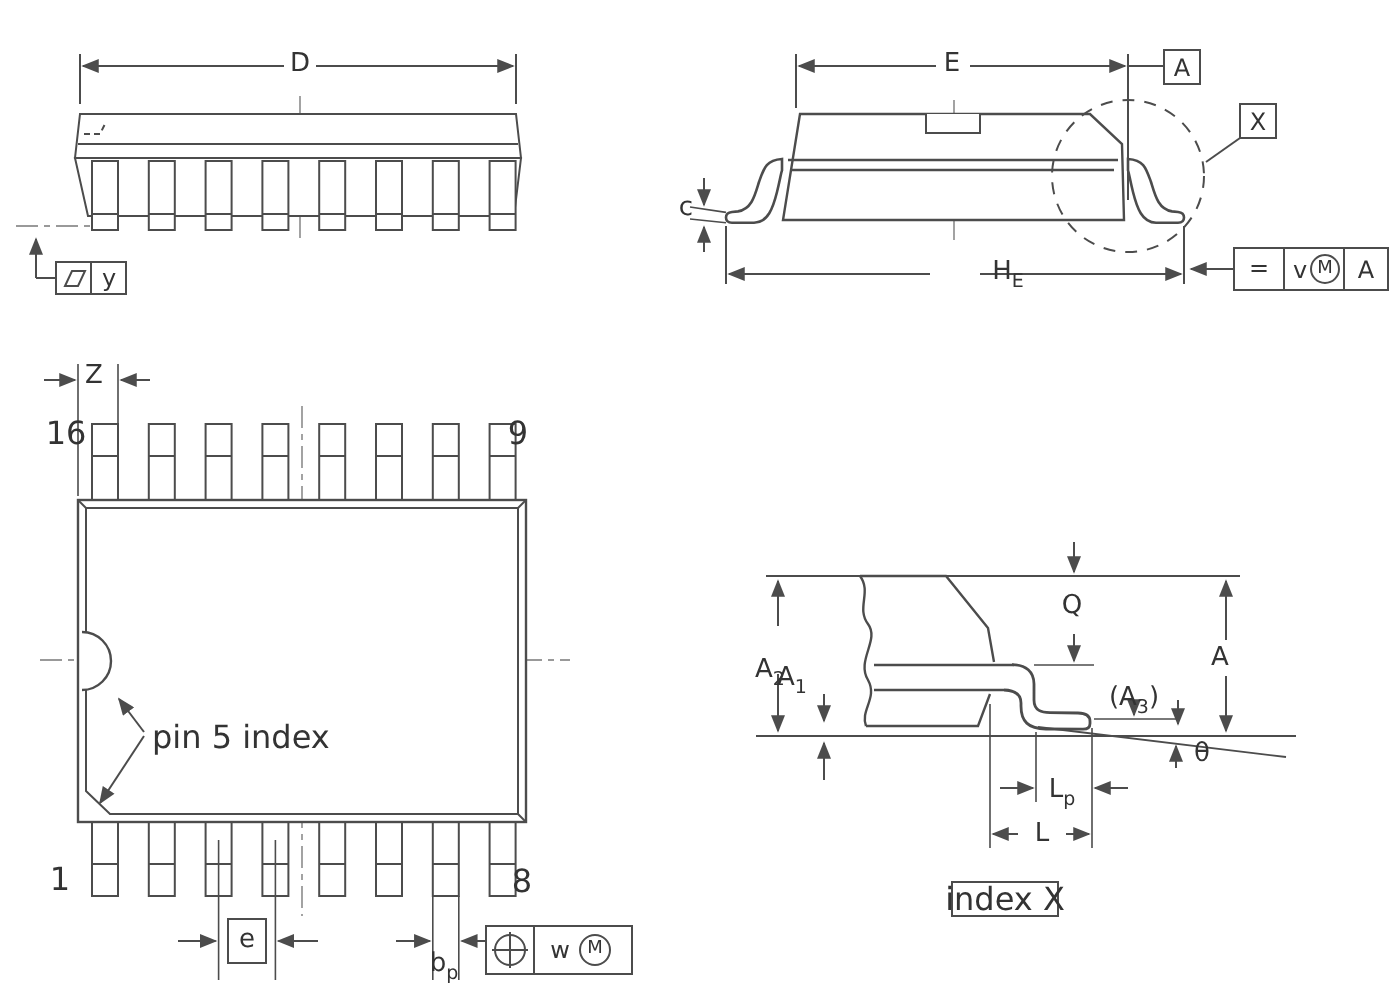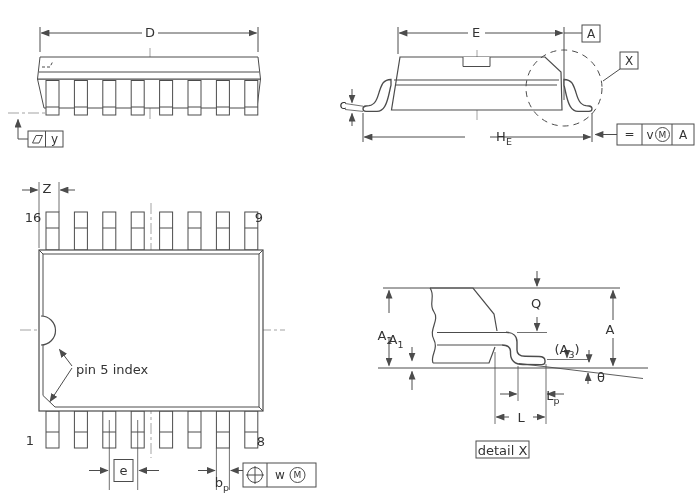--- a/index.html
+++ b/index.html
@@ -2,21 +2,21 @@
 <html><head>
 <meta charset="utf-8">
 <style>
   html,body{margin:0;padding:0;background:#ffffff;}
   #stage{position:relative;width:698px;height:504px;background:#ffffff;overflow:hidden;
          font-family:"DejaVu Sans","Liberation Sans",sans-serif;}
   #stage svg{position:absolute;left:0;top:0;}
   .lbl{position:absolute;font-size:13px;color:#333;transform:translate(-50%,-50%);
        white-space:nowrap;line-height:1;background:transparent;}
   .lbl-left{transform:translate(0,-50%);}
-  .small{font-size:13px;}
+  .small{font-size:16px;}
   .tiny{font-size:9px;}
   .sub{font-size:9.5px;position:relative;top:3.5px;}
   .boxtext{font-size:12px;}
 </style>
 </head>
 <body>
 
 <div id="stage">
 
 <svg width="698" height="504" viewBox="0 0 698 504">
@@ -253,17 +253,17 @@
 <span class="lbl" style="left:222px;top:482px"><span>b</span><span class="sub">p</span></span>
 <span class="lbl boxtext" style="left:280px;top:474.5px">w</span>
 <span class="lbl tiny" style="left:297.5px;top:475px">M</span>
 
 <span class="lbl" style="left:385px;top:335px"><span>A</span><span class="sub">2</span></span>
 <span class="lbl" style="left:396px;top:339px"><span>A</span><span class="sub">1</span></span>
 <span class="lbl" style="left:536px;top:303px">Q</span>
 <span class="lbl" style="left:567px;top:349px"><span>(A</span><span class="sub">3</span><span>)</span></span>
 <span class="lbl" style="left:610px;top:329px">A</span>
 <span class="lbl" style="left:601px;top:377px">θ</span>
-<span class="lbl" style="left:553px;top:395px"><span>L</span><span class="sub">p</span></span>
+<span class="lbl" style="left:531px;top:395px"><span>L</span><span class="sub">p</span></span>
 <span class="lbl" style="left:521px;top:417px">L</span>
-<span class="lbl small" style="left:502.5px;top:449.5px">detail X</span>
+<span class="lbl small" style="left:502.5px;top:449.5px">index X</span>
 
 </div>
 
 </body></html>

